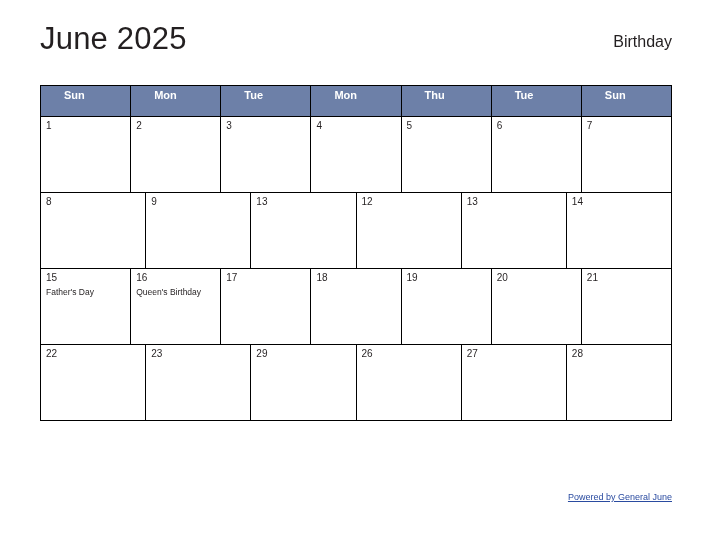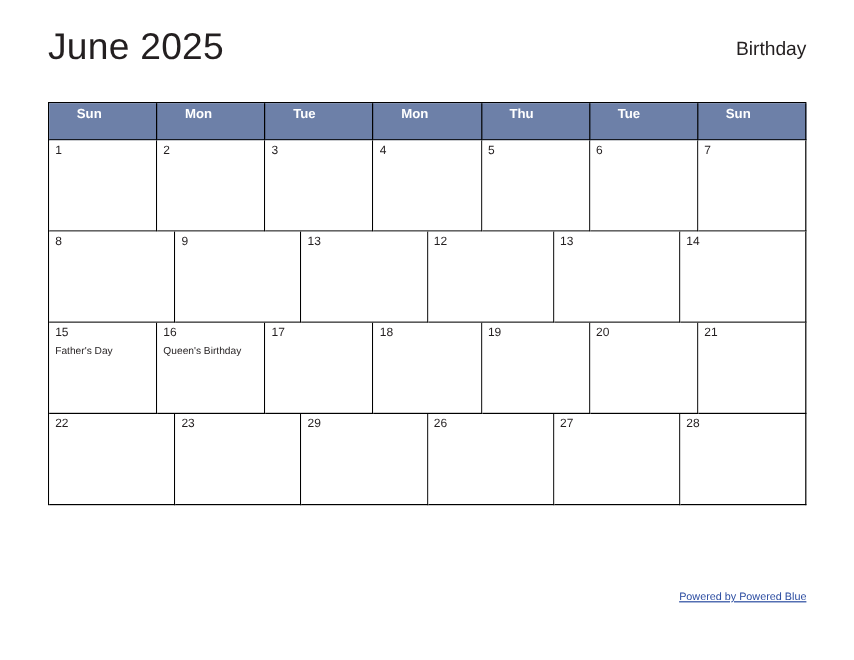--- a/index.html
+++ b/index.html
@@ -213,16 +213,16 @@
             <div class="daynum">27</div>
           </div>
           <div class="day">
             <div class="daynum">28</div>
           </div>
         </div>
       </div>
   </div>
 
   <div class="footer">
-    <a href="#">Powered by Powered Blue</a>
+    <a href="#">Powered by General June</a>
   </div>
 
 </div>
 
 </body></html>

